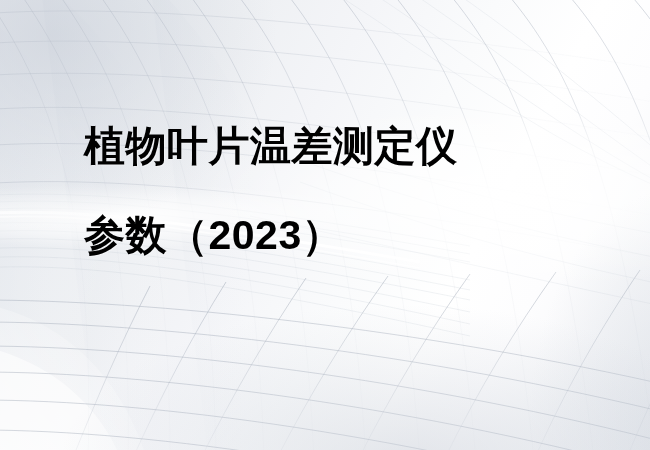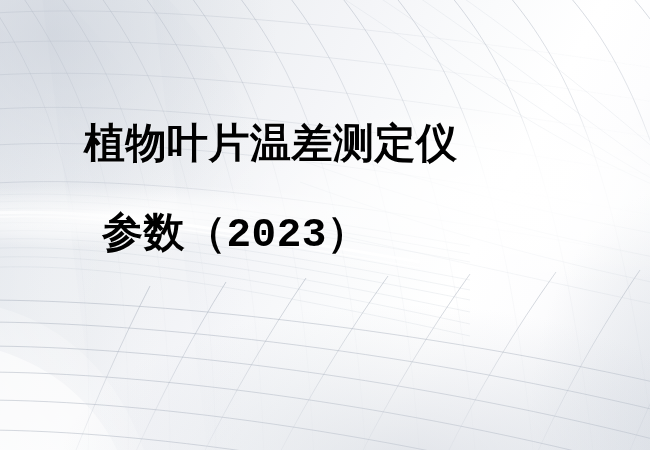--- a/index.html
+++ b/index.html
@@ -6,21 +6,21 @@
     margin: 0;
     padding: 0;
     background: #ffffff;
   }
   #slide {
     position: relative;
     width: 650px;
     height: 450px;
     overflow: hidden;
     background: #8b5cf6;
-    font-family: Liberation Mono, monospace;
+    font-family: Liberation Sans, sans-serif;
   }
   .bg-layer {
     position: absolute;
     inset: 0;
     pointer-events: none;
   }
   
   .bg-base {
     background:
       linear-gradient(118deg,
@@ -59,21 +59,20 @@
     font-size: 41px;
     font-weight: 700;
     line-height: 1;
     color: #000000;
     letter-spacing: 0.5px;
     white-space: nowrap;
     text-shadow: 1px 1px 0 rgba(255,255,255,0.35);
   }
   .title-line.line-2 {
     margin-top: 48px;
-    margin-left: 18px;
   }
 </style>
 </head>
 <body>
 
 <div id="slide">
 
   <div class="bg-layer bg-base"></div>
 
   <div class="bg-layer">

